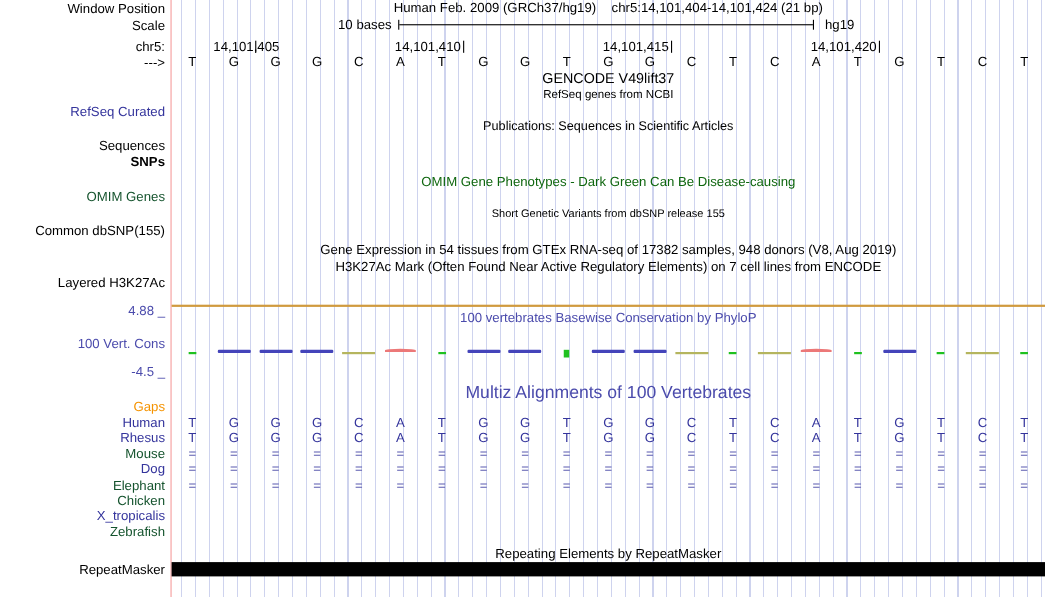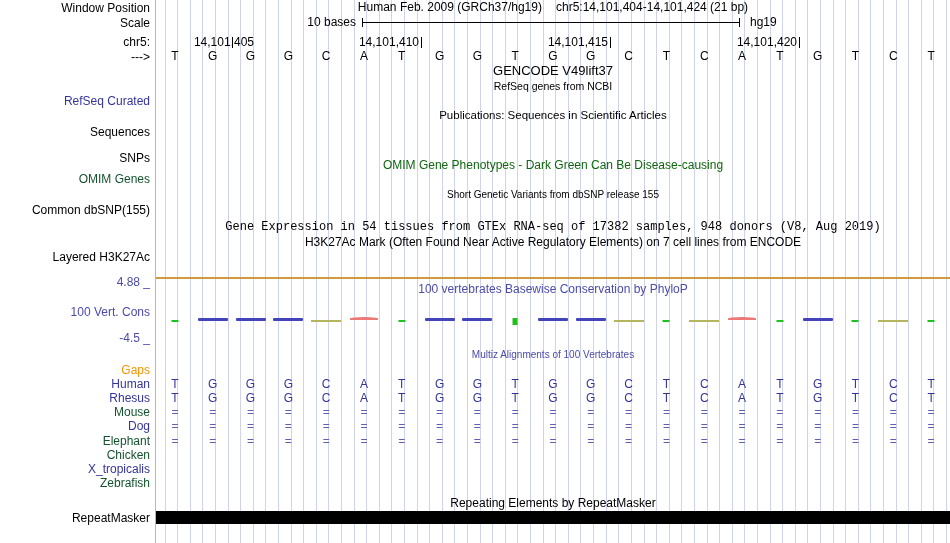--- a/index.html
+++ b/index.html
@@ -59,21 +59,21 @@
     </div>
   <div class="hg19">hg19</div>
 
   <div class="left-col">
       <div class="ll black" style="top: 2px;">Window Position</div>
       <div class="ll black" style="top: 17px;">Scale</div>
       <div class="ll black" style="top: 36px;">chr5:</div>
       <div class="ll black" style="top: 51px;">---&gt;</div>
       <div class="ll navy" style="top: 95px;">RefSeq Curated</div>
       <div class="ll black" style="top: 126px;">Sequences</div>
-      <div class="ll black" style="top: 152px;">SNPs</div>
+      <div class="ll black" style="top: 141px; font-weight: bold;">SNPs</div>
       <div class="ll green" style="top: 173px;">OMIM Genes</div>
       <div class="ll black" style="top: 204px;">Common dbSNP(155)</div>
       <div class="ll black" style="top: 251px;">Layered H3K27Ac</div>
       <div class="ll blue" style="top: 276px;">4.88 _</div>
       <div class="ll blue" style="top: 306px;">100 Vert. Cons</div>
       <div class="ll blue" style="top: 332px;">-4.5 _</div>
       <div class="ll black" style="top: 512px;">RepeatMasker</div>
       <div class="ll orange" style="top: 364px;">Gaps</div>
       <div class="ll navy" style="top: 378.1px;">Human</div>
       <div class="ll navy" style="top: 392.2px;">Rhesus</div>
@@ -116,24 +116,24 @@
       <div class="base" style="left: 680.571px; width: 37.8095px;">T</div>
       <div class="base" style="left: 718.381px; width: 37.8095px;">C</div>
       <div class="base" style="left: 756.19px; width: 37.8095px;">T</div>
     </div>
   <div class="center-layer">
       <div class="cl black" style="top: 64px; font-size: 13px;">GENCODE V49lift37</div>
       <div class="cl black" style="top: 81px; font-size: 10.5px;">RefSeq genes from NCBI</div>
       <div class="cl black" style="top: 110px; font-size: 11.5px;">Publications: Sequences in Scientific Articles</div>
       <div class="cl darkgreen" style="top: 159px; font-size: 12px;">OMIM Gene Phenotypes - Dark Green Can Be Disease-causing</div>
       <div class="cl black" style="top: 190px; font-size: 10px;">Short Genetic Variants from dbSNP release 155</div>
-      <div class="cl black" style="top: 221px; font-size: 12px; font-family: Liberation Mono, monospace;">Gene Expression in 54 tissues from GTEx RNA-seq of 17382 samples, 948 donors (V8, Aug 2019)</div>
+      <div class="cl black" style="top: 221px; font-size: 12px;">Gene Expression in 54 tissues from GTEx RNA-seq of 17382 samples, 948 donors (V8, Aug 2019)</div>
       <div class="cl black" style="top: 236px; font-size: 12px;">H3K27Ac Mark (Often Found Near Active Regulatory Elements) on 7 cell lines from ENCODE</div>
       <div class="cl blue" style="top: 283px; font-size: 12px;">100 vertebrates Basewise Conservation by PhyloP</div>
-      <div class="cl blue" style="top: 350px; font-size: 10px;">Multiz Alignments of 100 Vertebrates</div>
+      <div class="cl blue" style="top: 350px; font-size: 16px;">Multiz Alignments of 100 Vertebrates</div>
       <div class="cl black" style="top: 497px; font-size: 12px;">Repeating Elements by RepeatMasker</div>
     </div>
   <div class="orange-line"></div>
   <div class="cons-layer">
       <div class="mark green-dot" style="left: 18.9048px;"></div>
       <div class="mark blue-bar" style="left: 56.7143px;"></div>
       <div class="mark blue-bar" style="left: 94.5238px;"></div>
       <div class="mark blue-bar" style="left: 132.333px;"></div>
       <div class="mark olive-bar" style="left: 170.143px;"></div>
       <div class="mark red-arc" style="left: 207.952px;"></div>

